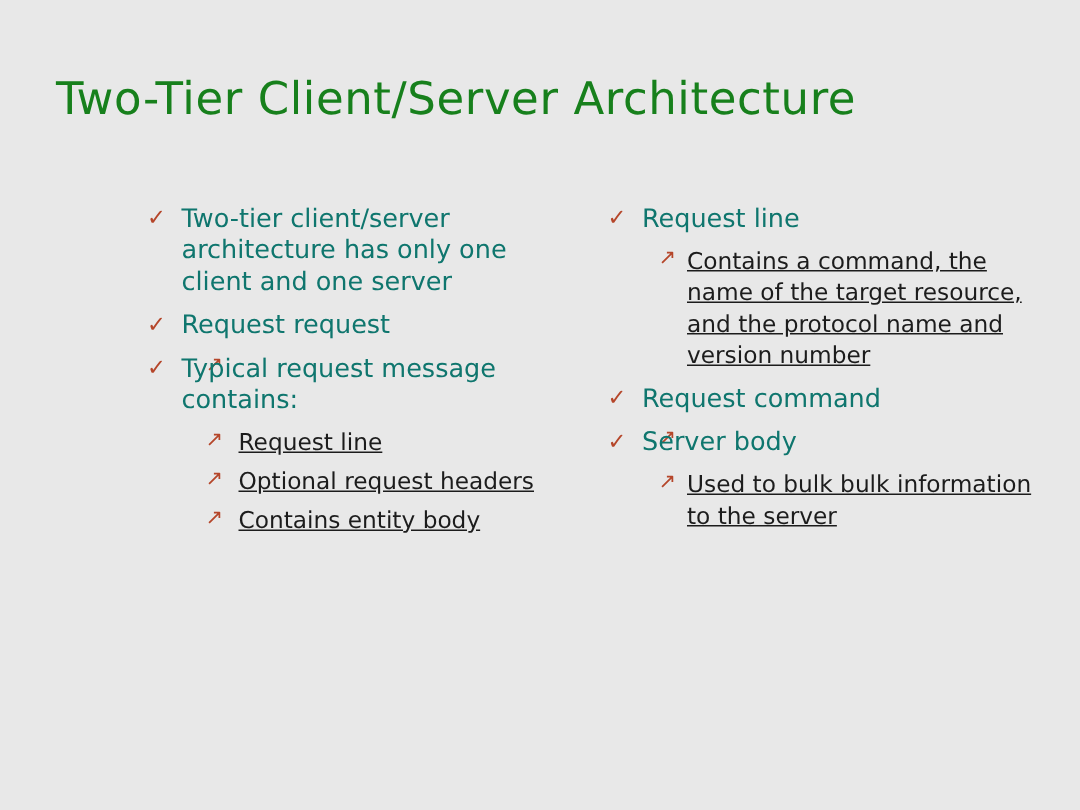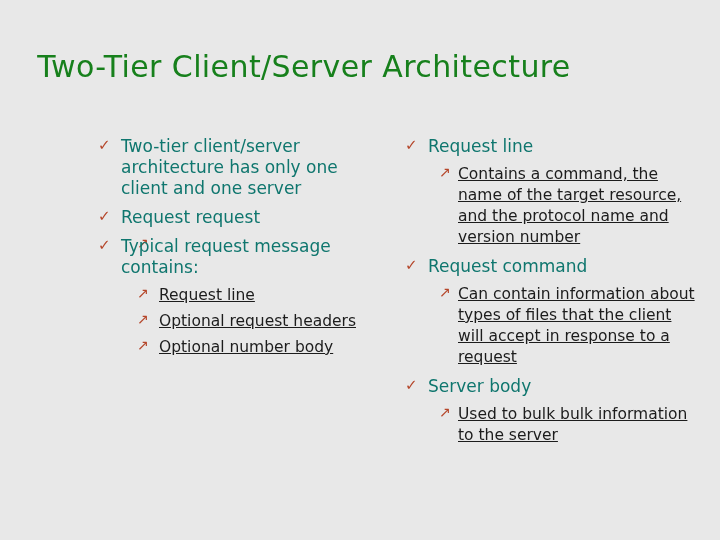--- a/index.html
+++ b/index.html
@@ -146,40 +146,39 @@
         <div class="bullet level-2">
           <span class="marker">↗</span>
           <span class="btext">Request line</span>
         </div>
         <div class="bullet level-2">
           <span class="marker">↗</span>
           <span class="btext">Optional request headers</span>
         </div>
         <div class="bullet level-2">
           <span class="marker">↗</span>
-          <span class="btext">Optional number body</span>
+          <span class="btext">Contains entity body</span>
         </div>
       </div>
 
     <div class="column" id="column-right">
         <div class="bullet level-1">
           <span class="marker">✓</span>
           <span class="btext">Request line</span>
         </div>
         <div class="bullet level-2">
           <span class="marker">↗</span>
           <span class="btext">Contains a command, the name of the target resource, and the protocol name and version number</span>
         </div>
         <div class="bullet level-1">
           <span class="marker">✓</span>
           <span class="btext">Request command</span>
         </div>
         <div class="bullet level-2">
           <span class="marker">↗</span>
-          <span class="btext">Can contain information about types of files that the client will accept in response to a request</span>
         </div>
         <div class="bullet level-1">
           <span class="marker">✓</span>
           <span class="btext">Server body</span>
         </div>
         <div class="bullet level-2">
           <span class="marker">↗</span>
           <span class="btext">Used to bulk bulk information to the server</span>
         </div>
       </div>

